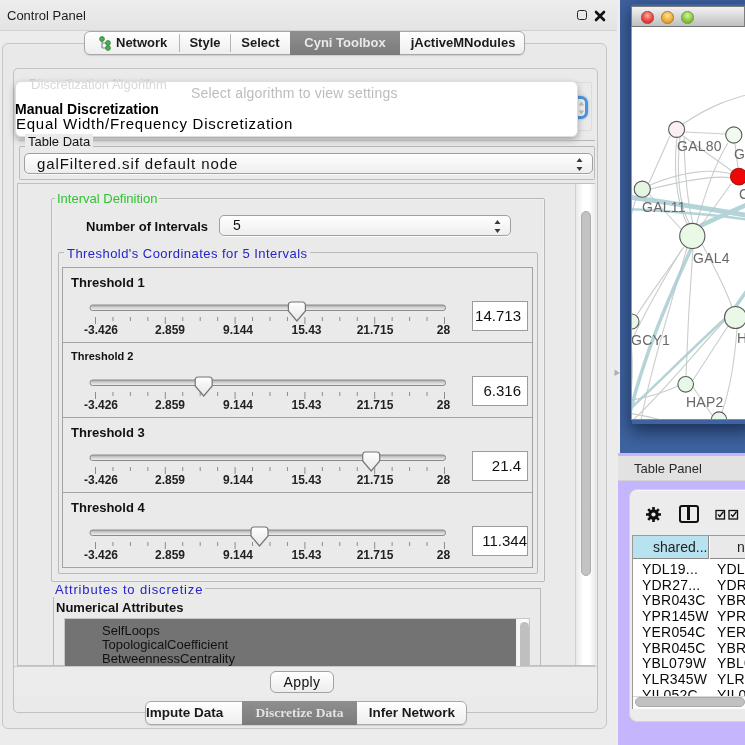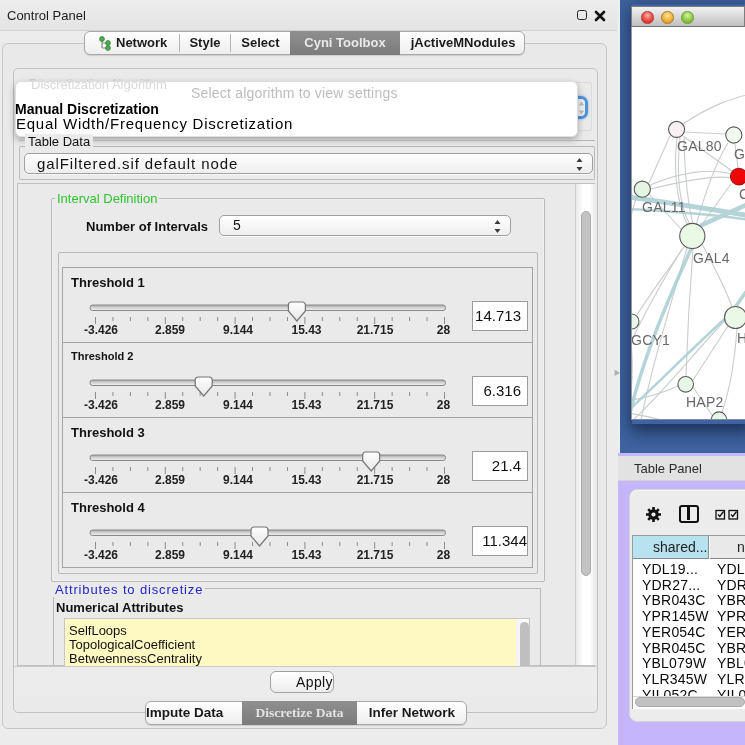--- a/index.html
+++ b/index.html
@@ -82,20 +82,21 @@
   <div class="abs" style="left:86px;top:219px;font-size:13px;font-weight:bold;color:#111;">Number of Intervals</div>
   <div class="abs combo" style="left:219px;top:215px;width:292px;height:21px;">
     <span style="margin-left:13px;font-size:14px;">5</span>
     <svg class="abs" style="right:8px;top:3px;" width="9" height="15" viewBox="0 0 9 15">
         <path d="M4.5 1 L7.5 5 L1.5 5 Z" fill="#3a3a3a"></path>
         <path d="M4.5 14 L7.5 10 L1.5 10 Z" fill="#3a3a3a"></path>
       </svg>
   </div>
 
   <div class="abs" style="left:58px;top:252px;width:480px;height:322px;border:1px solid #b9b9b9;border-radius:2px;"></div>
+  <div class="abs" style="left:64px;top:246px;background:#eaeaea;padding:0 3px;font-size:13px;color:#2424c9;letter-spacing:0.45px;">Threshold's Coordinates for 5 Intervals</div>
 
   <div class="abs" style="left:62px;top:267px;width:471px;height:76px;border:1px solid #a3a3a3;">
     <div class="abs" style="left:8px;top:7px;font-size:13px;font-weight:bold;color:#111;">Threshold 1</div>
     <svg class="abs" style="left:18px;top:30px;" width="380" height="31" viewBox="0 0 380 31">
       <defs>
           <linearGradient id="tg1" x1="0" y1="0" x2="0" y2="1">
             <stop offset="0" stop-color="#ffffff"></stop>
             <stop offset="0.5" stop-color="#f2f2f2"></stop>
             <stop offset="1" stop-color="#e8e8e8"></stop>
           </linearGradient>
@@ -278,28 +279,28 @@
       <div class="abs" style="left:145.0px;top:55px;width:60px;text-align:center;font-size:12px;font-weight:bold;color:#222;">9.144</div>
       <div class="abs" style="left:213.5px;top:55px;width:60px;text-align:center;font-size:12px;font-weight:bold;color:#222;">15.43</div>
       <div class="abs" style="left:282.0px;top:55px;width:60px;text-align:center;font-size:12px;font-weight:bold;color:#222;">21.715</div>
       <div class="abs" style="left:350.5px;top:55px;width:60px;text-align:center;font-size:12px;font-weight:bold;color:#222;">28</div>
     <div class="abs" style="left:409px;top:33px;width:56px;height:30px;background:#fff;border:1px solid #9c9c9c;font-size:15px;color:#111;text-align:right;line-height:28px;">11.344</div>
   </div>
 
   <div class="abs" style="left:53px;top:588px;width:488px;height:78px;border:1px solid #b9b9b9;border-bottom:none;"></div>
   <div class="abs" style="left:53px;top:582px;background:#eaeaea;padding:0 2px;font-size:13px;color:#2424c9;letter-spacing:0.85px;">Attributes to discretize</div>
   <div class="abs" style="left:56px;top:600px;font-size:13px;font-weight:bold;color:#111;">Numerical Attributes</div>
-  <div class="abs" style="left:64px;top:618px;width:466px;height:48px;background:#fef9c3;border:1px solid #c6c6c6;border-bottom:none;overflow:hidden;">
+  <div class="abs" style="left:64px;top:618px;width:466px;height:48px;background:#737373;border:1px solid #c6c6c6;border-bottom:none;overflow:hidden;padding-left:33px;">
     <div style="margin:5px 0 0 4px;font-size:13px;color:#111;line-height:13.8px;">SelfLoops<br>TopologicalCoefficient<br>BetweennessCentrality</div>
     <div class="abs" style="left:451px;top:0;width:15px;height:48px;background:linear-gradient(90deg,#f2f2f2,#ffffff 60%,#f0f0f0);"></div>
     <div class="abs" style="left:455px;top:3px;width:9px;height:45px;background:#bfbfbf;border-radius:5px 5px 0 0;"></div>
   </div>
 
   <div class="abs" style="left:14px;top:666px;width:583px;height:31px;background:#ececec;border-top:1px solid #c9c9c9;"></div>
-  <div class="abs" style="left:270px;top:671px;width:64px;height:22px;border:1px solid #a2a2a2;border-radius:6px;background:linear-gradient(#ffffff,#ededed);font-size:14px;letter-spacing:0.4px;color:#111;text-align:right;line-height:21px;">Apply</div>
+  <div class="abs" style="left:270px;top:671px;width:64px;height:22px;border:1px solid #a2a2a2;border-radius:6px;background:linear-gradient(#ffffff,#ededed);font-size:14px;letter-spacing:0.4px;color:#111;text-align:center;line-height:21px;">Apply</div>
 
   <div class="abs" style="left:145px;top:701px;width:322px;height:24px;border:1px solid #a8a8a8;border-radius:6px;background:linear-gradient(#ffffff,#eeeeee);box-shadow:0 1px 1px rgba(0,0,0,0.12);font-size:13.5px;font-weight:bold;color:#1b1b1b;">
     <div class="abs" style="left:0;top:0;width:96px;height:22px;line-height:22px;text-align:left;">Impute Data</div>
     <div class="abs" style="left:96px;top:-1px;width:115px;height:24px;line-height:24px;text-align:center;background:linear-gradient(#8f8f8f,#7b7b7b);color:#e3e3e3;font-family:Liberation Serif, serif;">Discretize Data</div>
     <div class="abs" style="left:211px;top:0;width:110px;height:22px;line-height:22px;text-align:center;">Infer Network</div>
   </div>
 
   <svg class="abs" style="left:613px;top:368px;" width="8" height="9" viewBox="0 0 8 9">
       <path d="M1.5 8 L1.5 1.5 L7 5 Z" fill="#8a8a8a" opacity="0.6"></path>
     </svg>

